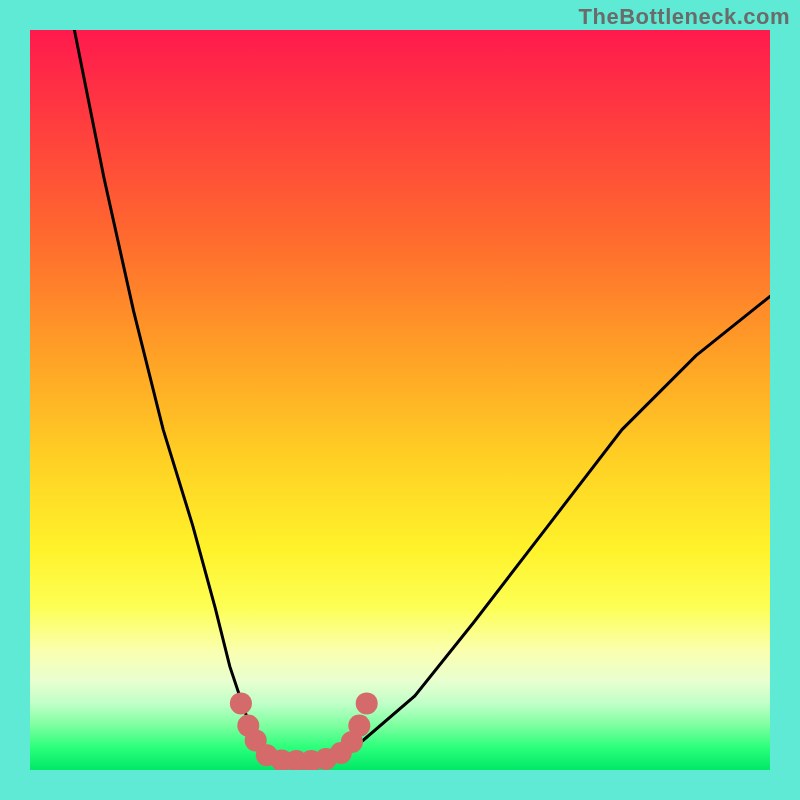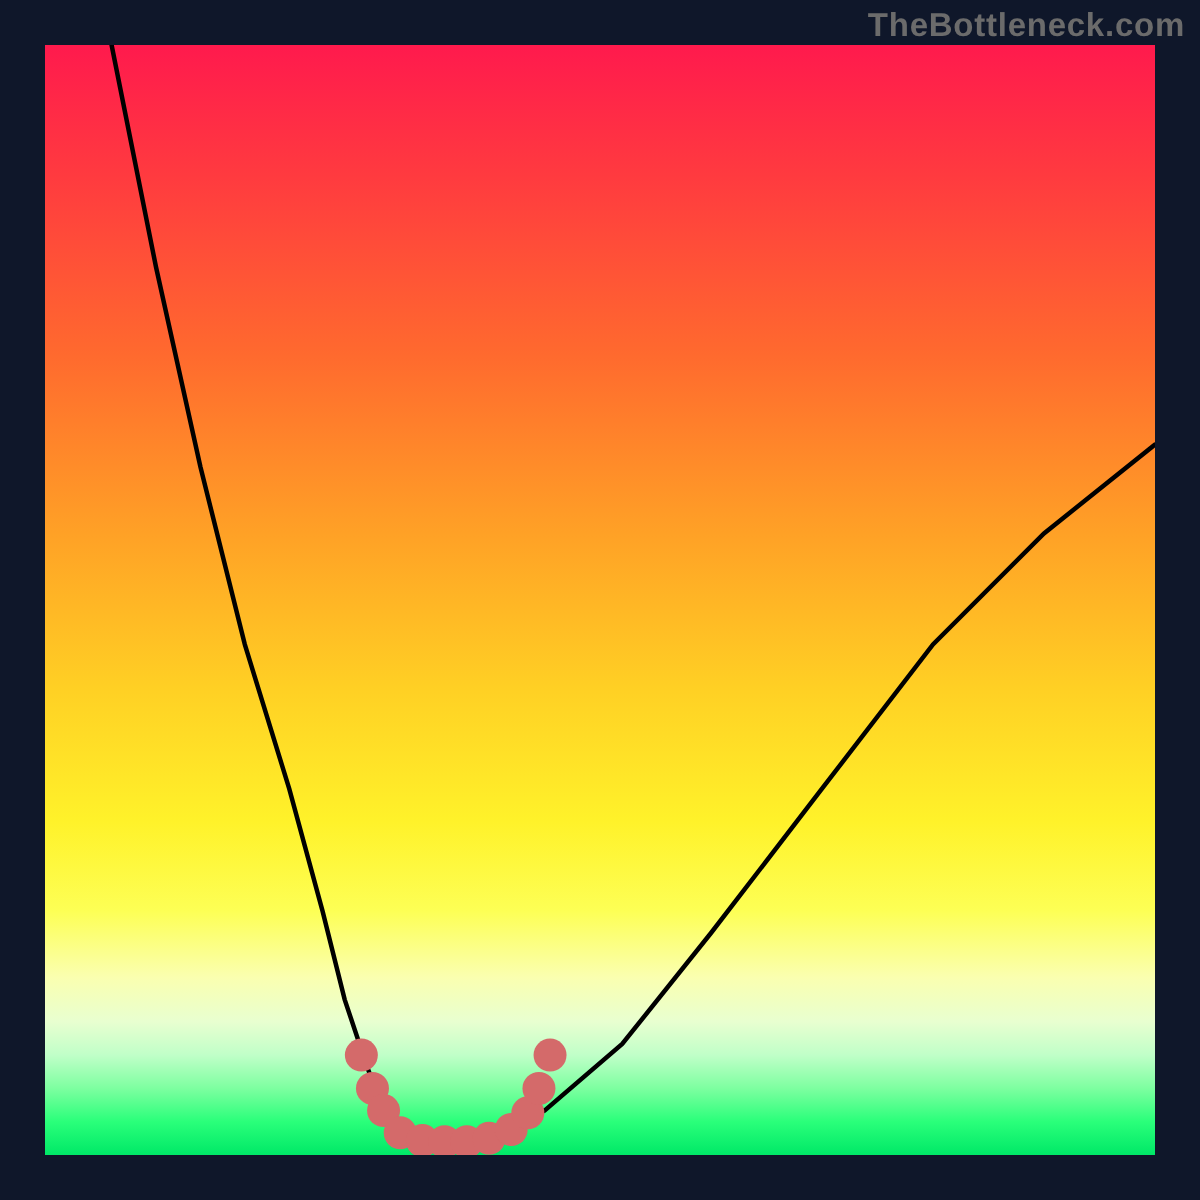--- a/index.html
+++ b/index.html
@@ -9,21 +9,21 @@
     height: 800px;
     background: #000;
     overflow: hidden;
   }
   .frame {
     position: absolute;
     top: 0;
     left: 0;
     width: 800px;
     height: 800px;
-    background: #0f172a;
+    background: #5eead4;
   }
   .plot-area {
     position: absolute;
     top: 30px;
     left: 30px;
     width: 740px;
     height: 740px;
     background: linear-gradient(to bottom,
       #ff1a4d 0%,
       #ff3b3f 12%,

